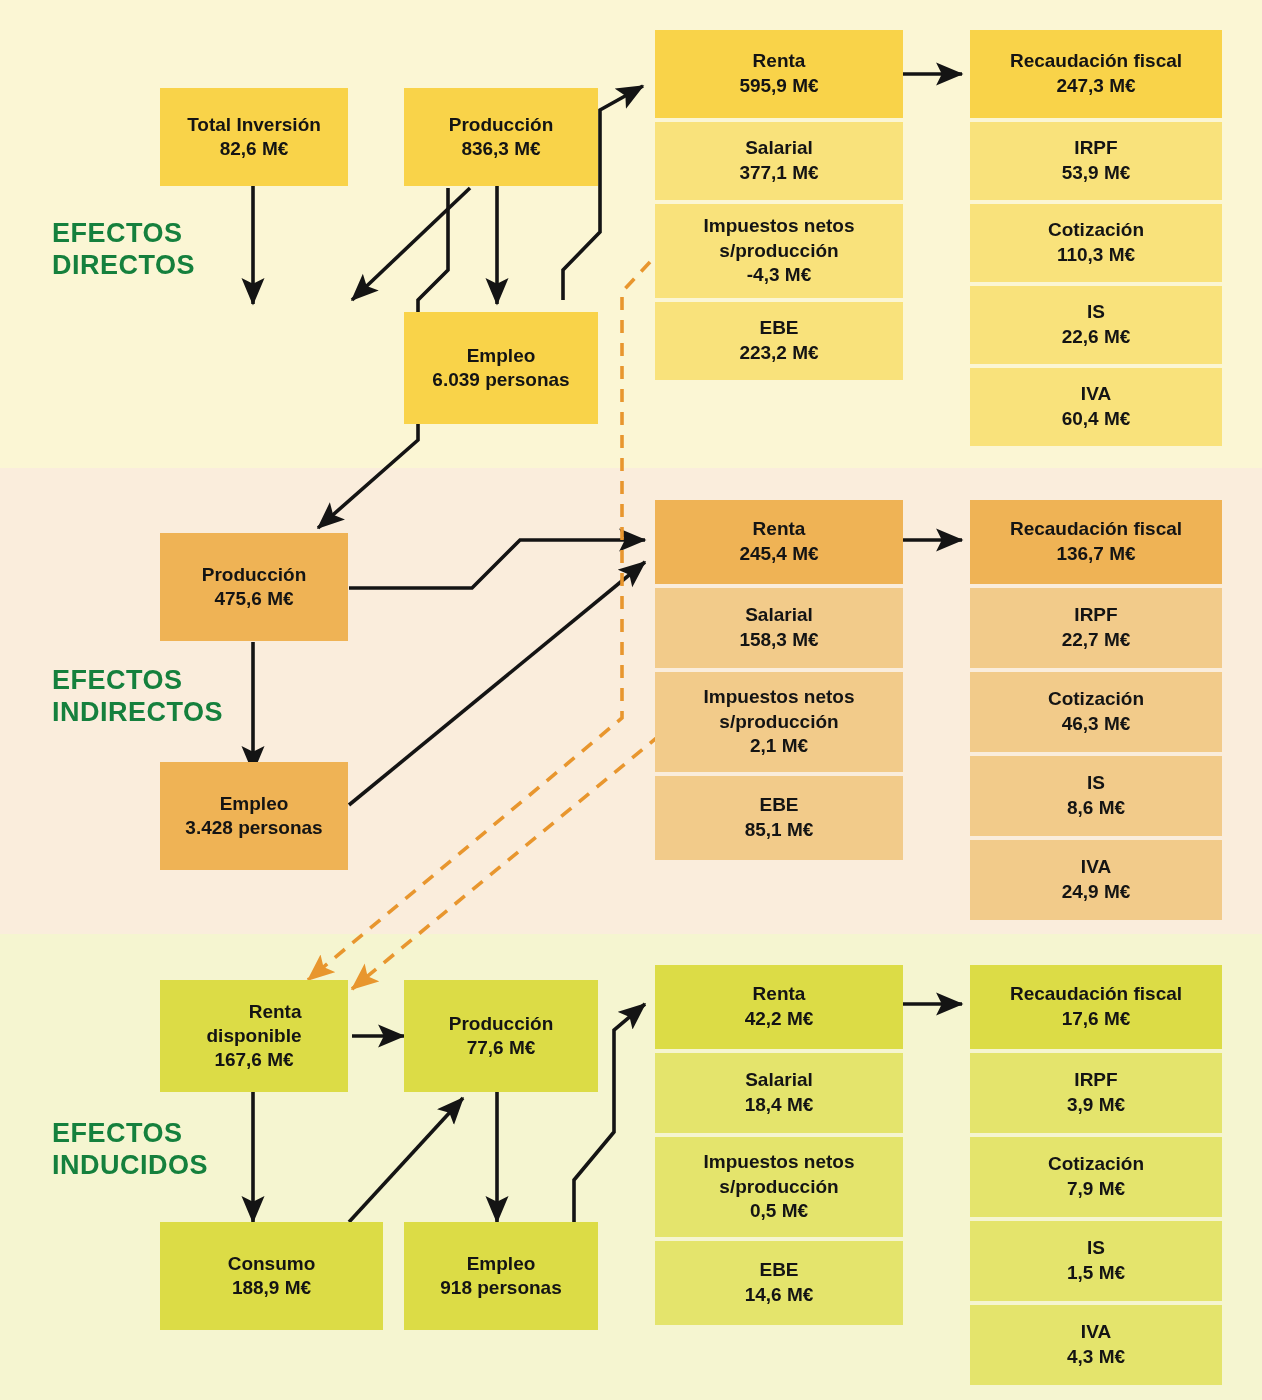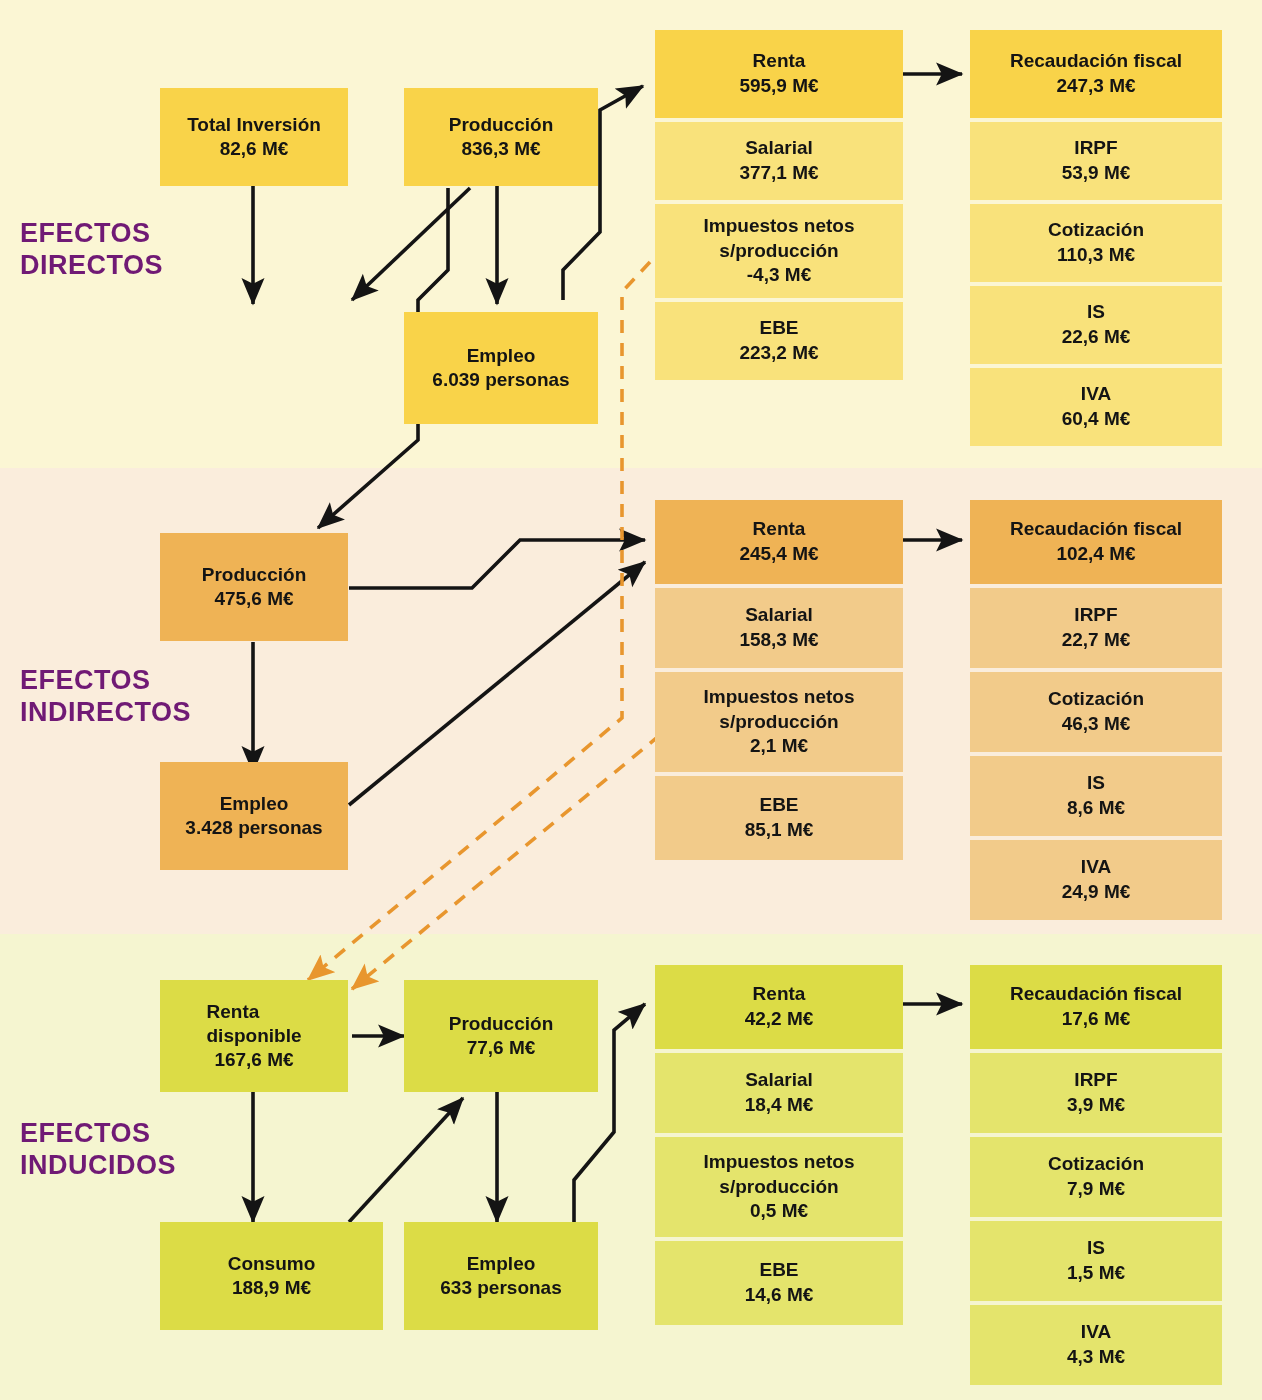--- a/index.html
+++ b/index.html
@@ -20,30 +20,31 @@
   
   #arrows{position:absolute;left:0;top:0;width:1262px;height:1400px;pointer-events:none;}
 
   
   .section-title{
     position:absolute;
     font-weight:bold;
     font-size:27px;
     line-height:1.18;
     letter-spacing:.5px;
-    color:#701a75;
+    color:#15803d;
     white-space:pre-line;
+    margin-left:32px;
   }
 
   
   .node{
     position:absolute;
     display:flex;flex-direction:column;
     align-items:center;justify-content:center;
-    text-align:left;
+    text-align:right;
     color:#141414;
     font-size:19px;
     font-weight:bold;
     line-height:1.28;
   }
   .node .lbl{font-weight:bold;}
   .node .val{font-weight:bold;}
 
   
   .stack{position:absolute;display:flex;flex-direction:column;gap:4px;}
@@ -198,21 +199,21 @@
     </div>
     <div class="cell c-i-body" style="height:84px;">
       <span>EBE</span>
       <span>85,1 M€</span>
     </div>
   </div>
 
   <div class="stack" style="left:970px;top:500px;width:252px;">
     <div class="cell c-i-head" style="height:84px;">
       <span>Recaudación fiscal</span>
-      <span>102,4 M€</span>
+      <span>136,7 M€</span>
     </div>
     <div class="cell c-i-body" style="height:80px;">
       <span>IRPF</span>
       <span>22,7 M€</span>
     </div>
     <div class="cell c-i-body" style="height:80px;">
       <span>Cotización</span>
       <span>46,3 M€</span>
     </div>
     <div class="cell c-i-body" style="height:80px;">
@@ -233,21 +234,21 @@
   <div class="node c-u-main" style="left:404px;top:980px;width:194px;height:112px;">
     <span class="lbl">Producción</span>
     <span class="val">77,6 M€</span>
   </div>
   <div class="node c-u-main" style="left:160px;top:1222px;width:223px;height:108px;">
     <span class="lbl">Consumo</span>
     <span class="val">188,9 M€</span>
   </div>
   <div class="node c-u-main" style="left:404px;top:1222px;width:194px;height:108px;">
     <span class="lbl">Empleo</span>
-    <span class="val">633 personas</span>
+    <span class="val">918 personas</span>
   </div>
 
   <div class="stack" style="left:655px;top:965px;width:248px;">
     <div class="cell c-u-head" style="height:84px;">
       <span>Renta</span>
       <span>42,2 M€</span>
     </div>
     <div class="cell c-u-body" style="height:80px;">
       <span>Salarial</span>
       <span>18,4 M€</span>

